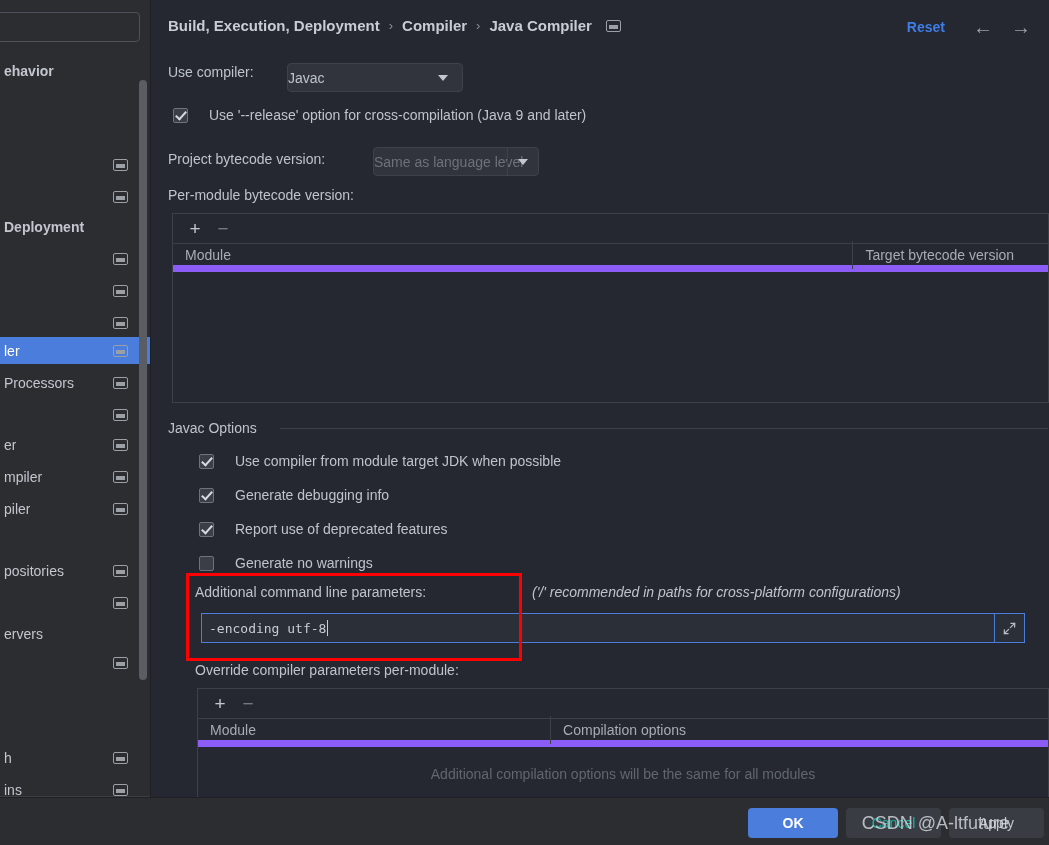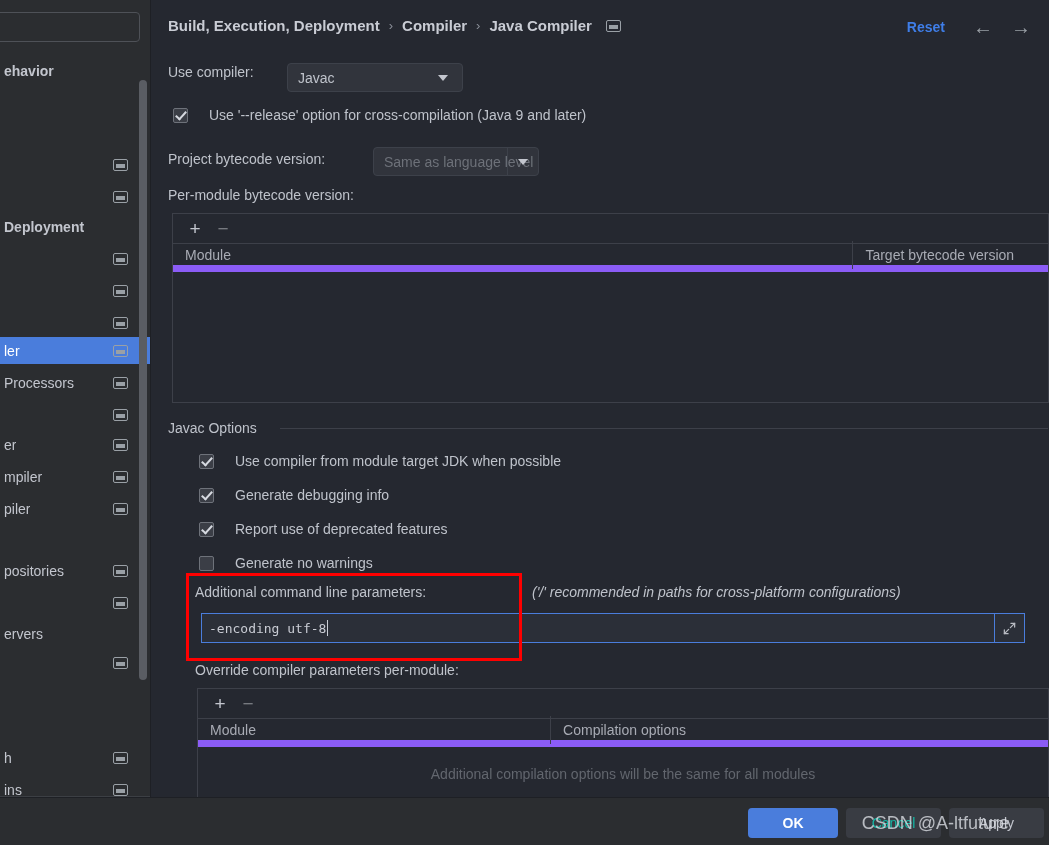--- a/index.html
+++ b/index.html
@@ -152,21 +152,21 @@
   .label { color: #bfc3cb; font-size: 14px; white-space: nowrap; }
 
   
   .combo {
     height: 29px;
     background: #31343c;
     border: 1px solid #3d414a;
     border-radius: 4px;
     display: flex;
     align-items: center;
-    padding: 0 0 0 10px;
+    padding: 0 0 0 0;
     cursor: pointer;
     position: relative;
   }
   .combo .val { font-size: 14px; color: #bfc3cb; }
   .combo .val.placeholder { color: #6d7179; }
   .caret {
     width: 0; height: 0;
     border-left: 5px solid transparent;
     border-right: 5px solid transparent;
     border-top: 6px solid #c3c6ce;

